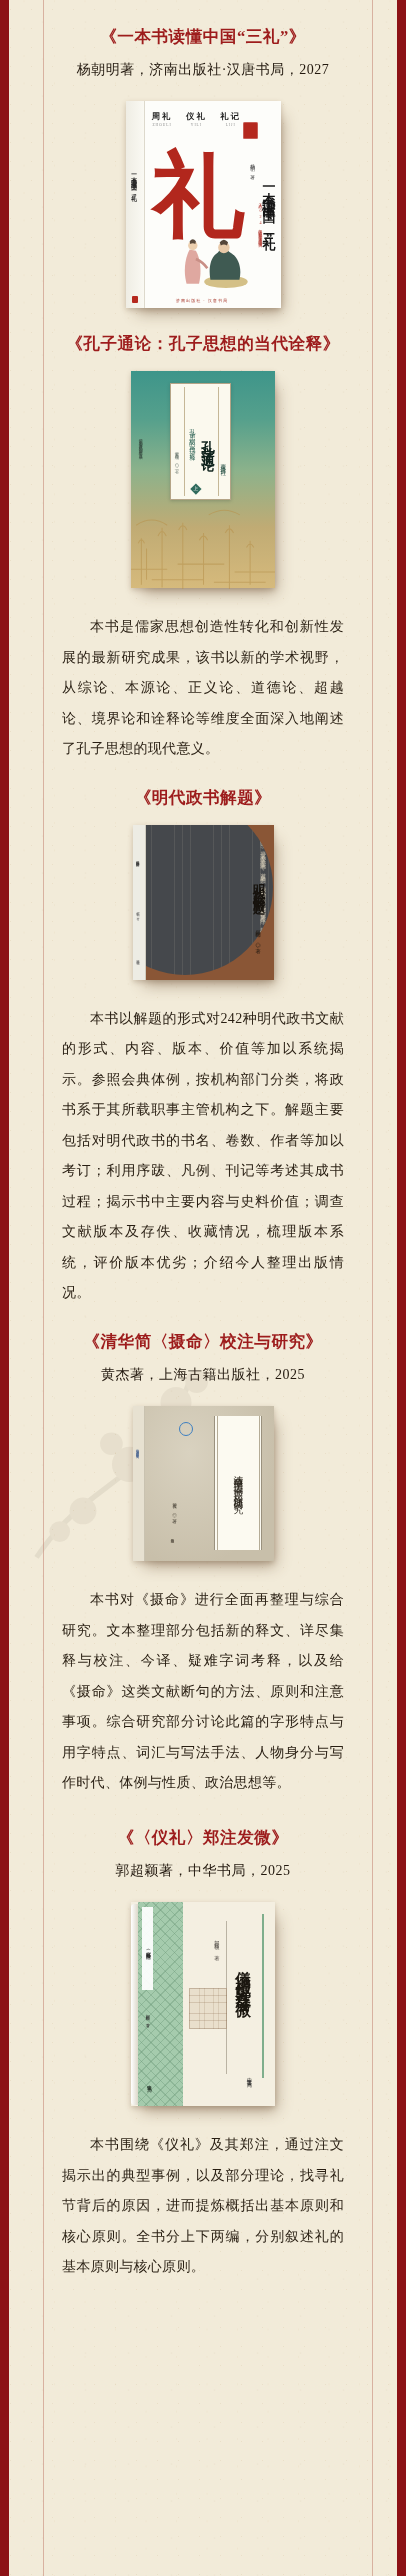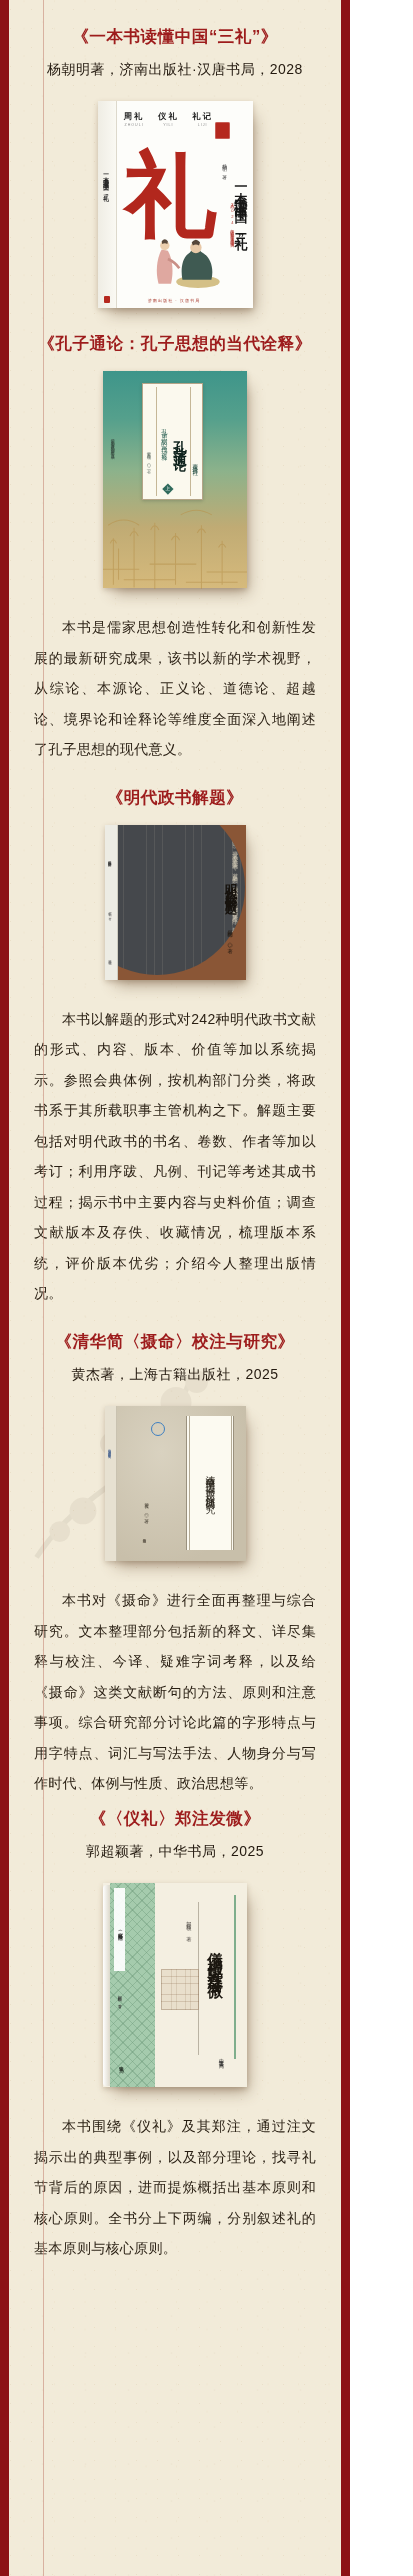--- a/index.html
+++ b/index.html
@@ -1,19 +1,19 @@
 <!DOCTYPE html>
 <html style="font-size:8.3px"><head>
 <meta charset="utf-8">
 <style>
   html,body{margin:0;padding:0;}
   body{background:#fff;}
   .page{
-    position:relative;width:350px;height:2576px;overflow:hidden;
-    font-family:Liberation Sans, sans-serif;
+    position:relative;width:406px;height:2576px;overflow:hidden;
+    font-family:Liberation Serif, serif;
     background-color:#f2ebd9;
     background-image:
       radial-gradient(rgba(193,162,112,.16) 0.5px, transparent 0.8px),
       radial-gradient(rgba(214,188,140,.13) 0.5px, transparent 1px),
       radial-gradient(rgba(170,140,95,.10) 0.6px, transparent 1.1px);
     background-size:21px 19px, 30.5px 27.4px, 43px 37px;
     background-position:0 0, 8.8px 15px, 21px 3.6px;
   }
   .band{position:absolute;top:0;bottom:0;width:9.3px;background:#8c1216;z-index:5;}
   .band.left{left:0;} .band.right{right:0;}
@@ -148,21 +148,21 @@
           <circle cx="120" cy="330" r="26"></circle>
         <circle cx="75" cy="370" r="20"></circle>
           <circle cx="265" cy="280" r="18"></circle>
       </g>
     </svg>
   </div>
 
   <div class="content">
 
     <h2 class="book-title first">《一本书读懂中国“三礼”》</h2>
-    <div class="byline">杨朝明著，济南出版社·汉唐书局，2028</div>
+    <div class="byline">杨朝明著，济南出版社·汉唐书局，2027</div>
 
     <div class="cover-wrap" style="width:155px;height:207px;">
       <div class="cover c1">
         <div class="c1-spine">
           <div class="c1-spine-title vtx">一本书读懂中国“三礼”</div>
           <div class="c1-spine-mark"></div>
         </div>
         <div class="c1-front">
           <div class="c1-labels">
             <div class="c1-label">
@@ -266,21 +266,21 @@
         <div class="c4-author vtx">黄傑 ◎著</div>
         <div class="c4-panel">
           <div class="c4-title vtx">清華簡《攝命》校注與研究</div>
         </div>
         <div class="c4-pub vtx">上海古籍出版社</div>
       </div>
     </div>
 
     <p class="desc">本书对《摄命》进行全面再整理与综合研究。文本整理部分包括新的释文、详尽集释与校注、今译、疑难字词考释，以及给《摄命》这类文献断句的方法、原则和注意事项。综合研究部分讨论此篇的字形特点与用字特点、词汇与写法手法、人物身分与写作时代、体例与性质、政治思想等。</p>
 
-    <h2 class="book-title" style="margin-top:8px;">《〈仪礼〉郑注发微》</h2>
+    <h2 class="book-title" style="margin-top:27px;">《〈仪礼〉郑注发微》</h2>
     <div class="byline">郭超颖著，中华书局，2025</div>
 
     <div class="cover-wrap" style="width:144px;height:204px;">
       <div class="cover c5">
         <div class="c5-edge"></div>
         <div class="c5-band">
           <div class="c5-band-strip">
             <div class="c5-band-title vtx">《仪礼》郑注发微</div>
           </div>
           <div class="c5-band-author vtx">郭超颖 著</div>

